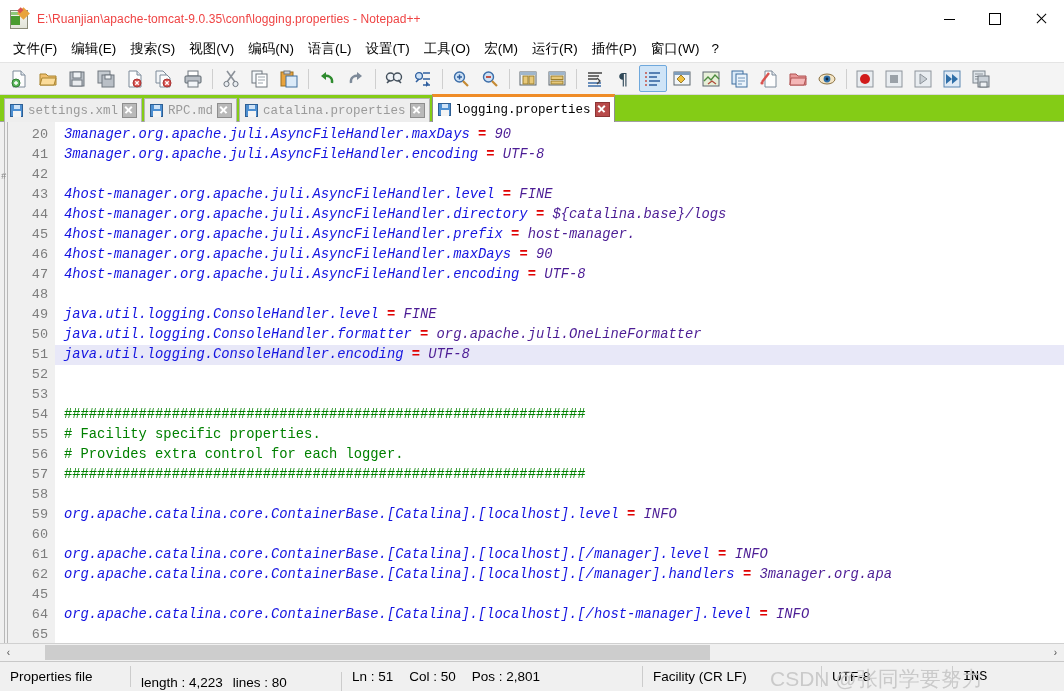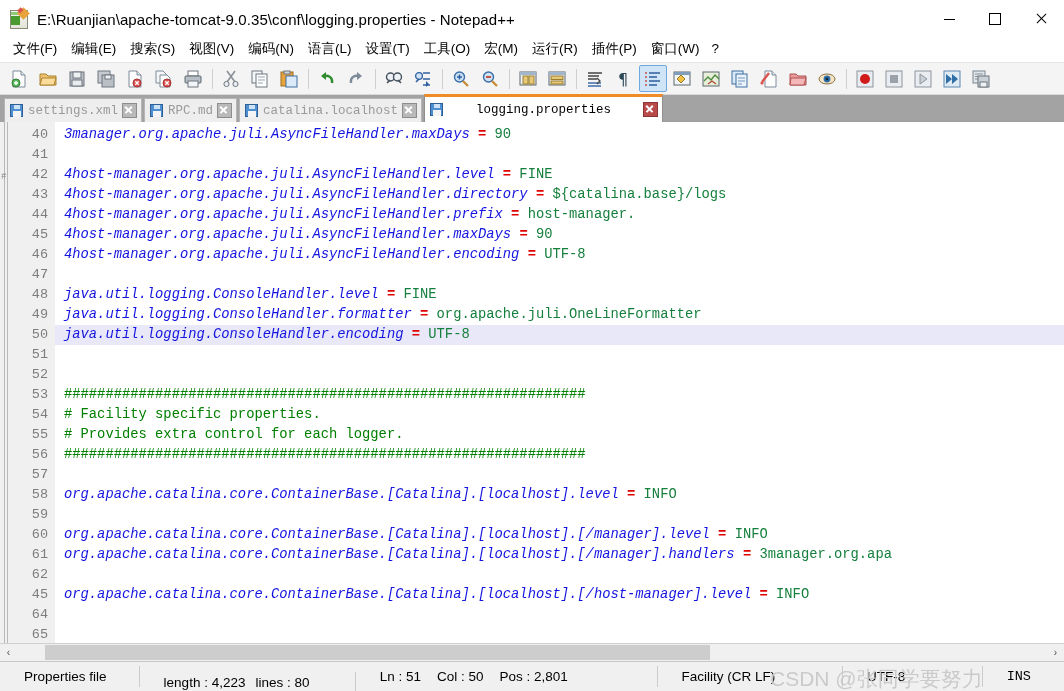--- a/index.html
+++ b/index.html
@@ -12,21 +12,21 @@
   #app{width:1064px;height:691px;position:relative;display:flex;flex-direction:column;background:#f0f0f0;}
 
   
   .titlebar{height:38px;background:#ffffff;display:flex;align-items:center;position:relative;flex:0 0 38px;}
   .tb-icon{width:20px;height:20px;margin-left:9px;margin-right:8px;position:relative;flex:0 0 20px;}
   .tb-icon .sheet{position:absolute;left:1px;top:1px;width:16px;height:17px;background:linear-gradient(180deg,#f6f6f1 0%,#e2e3d8 100%);border:1px solid #8a8a78;}
   .tb-icon .grn{position:absolute;left:2px;top:7px;width:9px;height:9px;background:#4a9b2f;}
   .tb-icon .grn2{position:absolute;left:2px;top:3px;width:9px;height:3px;background:#8fc97a;}
   .tb-icon .pen{position:absolute;left:10px;top:0px;width:9px;height:9px;background:#e8a33d;transform:rotate(45deg);}
   .tb-icon .pen:after{content:"";position:absolute;left:-2px;top:2px;width:4px;height:5px;background:#d9534f;}
-  .tb-title{font-size:15px;color:#000000;letter-spacing:0.1px;white-space:nowrap;}
+  .tb-title{font-size:12px;color:#ef4444;letter-spacing:0.1px;white-space:nowrap;}
   .winbtns{position:absolute;right:0;top:0;height:38px;display:flex;}
   .winbtn{width:46px;height:38px;display:flex;align-items:center;justify-content:center;}
   .wb-min{width:11px;height:1px;background:#000;}
   .wb-max{width:10px;height:10px;border:1px solid #000;}
   .wb-close{width:12px;height:12px;position:relative;}
   .wb-close:before,.wb-close:after{content:"";position:absolute;left:0;top:5px;width:13px;height:1px;background:#000;}
   .wb-close:before{transform:rotate(45deg);}
   .wb-close:after{transform:rotate(-45deg);}
 
   
@@ -35,60 +35,60 @@
   .menuitem.qm{padding-left:5px;padding-right:5px;}
 
   
   .toolbar{height:31px;background:#f4f4f4;border-top:1px solid #e4e4e4;border-bottom:1px solid #d9d9d9;display:flex;align-items:center;padding-left:5px;flex:0 0 31px;}
   .tbtn{width:26px;height:25px;margin-right:1px;display:flex;align-items:center;justify-content:center;border:1px solid transparent;border-radius:2px;position:relative;}
   .tbtn.active{background:#cfe4f7;border-color:#6fa8dc;}
   .tsep{width:1px;height:20px;background:#cfcfcf;margin:0 4px;flex:0 0 1px;}
   .tbtn svg{display:block;}
 
   
-  .tabbar{height:26px;background:#a3a3a3;display:flex;align-items:flex-end;padding-left:4px;flex:0 0 26px;border-bottom:1px solid #a0a0a0;}
+  .tabbar{height:26px;background:#84cc16;display:flex;align-items:flex-end;padding-left:4px;flex:0 0 26px;border-bottom:1px solid #a0a0a0;}
   .tab{height:23px;display:flex;align-items:center;background:#eeeeee;border:1px solid #b5b5b5;border-bottom:none;margin-right:2px;padding:0 4px 0 5px;position:relative;top:1px;}
   .tab .ticon{width:13px;height:13px;margin-right:5px;position:relative;flex:0 0 13px;}
   .tab .ticon .fl{position:absolute;inset:0;background:#4d8fd1;border:1px solid #2e5f94;}
   .tab .ticon .fl:after{content:"";position:absolute;left:2px;top:6px;width:8px;height:6px;background:#f4f4f4;}
   .tab .ticon .fl:before{content:"";position:absolute;left:3px;top:0px;width:6px;height:4px;background:#cfe3f7;}
   .tab .tlabel{font-family:"Liberation Mono","DejaVu Sans Mono",monospace;font-size:12.5px;color:#9a9a9a;white-space:nowrap;letter-spacing:0px;}
   .tab .tclose{width:13px;height:13px;margin-left:4px;background:#b9b9b9;border:1px solid #8d8d8d;position:relative;flex:0 0 13px;}
   .tab .tclose:before,.tab .tclose:after{content:"";position:absolute;left:1px;top:5px;width:9px;height:1.6px;background:#ffffff;}
   .tab .tclose:before{transform:rotate(45deg);}
   .tab .tclose:after{transform:rotate(-45deg);}
-  .tab.active{background:#ffffff;height:25px;border-color:#8f8f8f;border-top:3px solid #ef8c27;z-index:3;gap:28px;}
+  .tab.active{background:#ffffff;height:25px;border-color:#8f8f8f;border-top:3px solid #ef8c27;z-index:3;}
   .tab.active .tlabel{color:#000;}
   .tab.active .tclose{background:#b84a4a;border-color:#8c3535;}
 
   
   .editor-wrap{flex:1 1 auto;display:flex;position:relative;background:#ffffff;overflow:hidden;}
   .foldmargin{width:11px;background:#f0f0f0;flex:0 0 11px;position:relative;}
   .foldmargin .vline{position:absolute;left:4px;top:0;bottom:0;width:1px;background:#b8b8b8;}
   .foldmargin .vline2{position:absolute;left:7px;top:0;bottom:0;width:1px;background:#b8b8b8;}
   .foldmargin .hashmark{position:absolute;left:1px;top:50px;font-size:9px;color:#888;font-family:"Liberation Mono",monospace;}
   .gutter{width:44px;background:#f0f0f0;flex:0 0 44px;padding-top:3px;text-align:right;}
   .gutter .ln{height:20px;line-height:20px;font-family:"Liberation Mono","DejaVu Sans Mono",monospace;font-size:13.5px;color:#7d7d7d;padding-right:7px;}
   .codearea{flex:1 1 auto;padding-top:3px;position:relative;overflow:hidden;background:#ffffff;}
   .cl{height:20px;line-height:20px;white-space:pre;font-family:"Liberation Mono","DejaVu Sans Mono",monospace;font-size:13.8px;padding-left:9px;color:#000;}
   .cl.hl{background:#e8e8f8;}
   .k{color:#1414e0;font-style:italic;}
   .eq{color:#e00000;font-weight:bold;}
-  .v{color:#15803d;}
+  .v{color:#4c1d95;font-style:italic;}
   .cm{color:#008000;}
 
   
   .hscroll{height:17px;background:#f0f0f0;border-top:1px solid #d0d0d0;display:flex;align-items:center;flex:0 0 17px;position:relative;}
   .hs-arrow{width:17px;height:17px;display:flex;align-items:center;justify-content:center;font-size:10px;color:#4d4d4d;flex:0 0 17px;}
   .hs-track{flex:1 1 auto;height:17px;background:#f0f0f0;position:relative;}
   .hs-thumb{position:absolute;left:28px;top:1px;height:15px;width:665px;background:#cdcdcd;}
 
   
   .statusbar{height:29px;background:#f0f0f0;border-top:1px solid #c8c8c8;display:flex;align-items:center;flex:0 0 29px;position:relative;font-size:13.5px;color:#000;}
-  .sb{display:flex;align-items:center;height:21px;border-right:1px solid #cccccc;padding-left:24px;white-space:nowrap;}
+  .sb{display:flex;align-items:center;height:21px;border-right:1px solid #cccccc;padding-left:10px;white-space:nowrap;}
   .sb.s0{width:120px;}
   .sb.s1{width:200px;gap:10px;margin-top:12px;}
   .sb.s2{width:290px;gap:16px;}
   .sb.s3{width:168px;}
   .sb.s4{width:120px;}
   .sb.s5{width:60px;border-right:none;font-family:Liberation Mono, monospace;}
   .sb span{display:inline-block;}
   .watermark{position:absolute;left:770px;top:3px;font-size:21px;color:#c9c9c9;white-space:nowrap;font-family:"Liberation Sans",sans-serif;pointer-events:none;opacity:.95;}
 </style>
 </head>
@@ -442,40 +442,40 @@
         <span class="ticon">
           <span class="fl"></span>
         </span>
         <span class="tlabel">RPC.md</span>
         <span class="tclose"></span>
       </div>
       <div class="tab">
         <span class="ticon">
           <span class="fl"></span>
         </span>
-        <span class="tlabel">catalina.localhost</span>
+        <span class="tlabel">catalina.properties</span>
         <span class="tclose"></span>
       </div>
       <div class="tab active">
         <span class="ticon">
           <span class="fl"></span>
         </span>
         <span class="tlabel">logging.properties</span>
         <span class="tclose"></span>
       </div>
     </div>
 
   <div class="editor-wrap">
     <div class="foldmargin">
       <div class="vline"></div>
         <div class="vline2"></div>
       <div class="hashmark">#</div>
     </div>
     <div class="gutter" id="gutter">
-        <div class="ln">40</div>
+        <div class="ln">20</div>
         <div class="ln">41</div>
         <div class="ln">42</div>
         <div class="ln">43</div>
         <div class="ln">44</div>
         <div class="ln">45</div>
         <div class="ln">46</div>
         <div class="ln">47</div>
         <div class="ln">48</div>
         <div class="ln">49</div>
         <div class="ln">50</div>
@@ -490,20 +490,21 @@
         <div class="ln">59</div>
         <div class="ln">60</div>
         <div class="ln">61</div>
         <div class="ln">62</div>
         <div class="ln">45</div>
         <div class="ln">64</div>
         <div class="ln">65</div>
       </div>
     <div class="codearea" id="codearea">
         <div class="cl"><span class="k">3manager.org.apache.juli.AsyncFileHandler.maxDays </span><span class="eq">=</span><span class="v"> 90</span></div>
+        <div class="cl"><span class="k">3manager.org.apache.juli.AsyncFileHandler.encoding </span><span class="eq">=</span><span class="v"> UTF-8</span></div>
         <div class="cl">&nbsp;</div>
         <div class="cl"><span class="k">4host-manager.org.apache.juli.AsyncFileHandler.level </span><span class="eq">=</span><span class="v"> FINE</span></div>
         <div class="cl"><span class="k">4host-manager.org.apache.juli.AsyncFileHandler.directory </span><span class="eq">=</span><span class="v"> ${catalina.base}/logs</span></div>
         <div class="cl"><span class="k">4host-manager.org.apache.juli.AsyncFileHandler.prefix </span><span class="eq">=</span><span class="v"> host-manager.</span></div>
         <div class="cl"><span class="k">4host-manager.org.apache.juli.AsyncFileHandler.maxDays </span><span class="eq">=</span><span class="v"> 90</span></div>
         <div class="cl"><span class="k">4host-manager.org.apache.juli.AsyncFileHandler.encoding </span><span class="eq">=</span><span class="v"> UTF-8</span></div>
         <div class="cl">&nbsp;</div>
         <div class="cl"><span class="k">java.util.logging.ConsoleHandler.level </span><span class="eq">=</span><span class="v"> FINE</span></div>
         <div class="cl"><span class="k">java.util.logging.ConsoleHandler.formatter </span><span class="eq">=</span><span class="v"> org.apache.juli.OneLineFormatter</span></div>
         <div class="cl hl"><span class="k">java.util.logging.ConsoleHandler.encoding </span><span class="eq">=</span><span class="v"> UTF-8</span></div>

